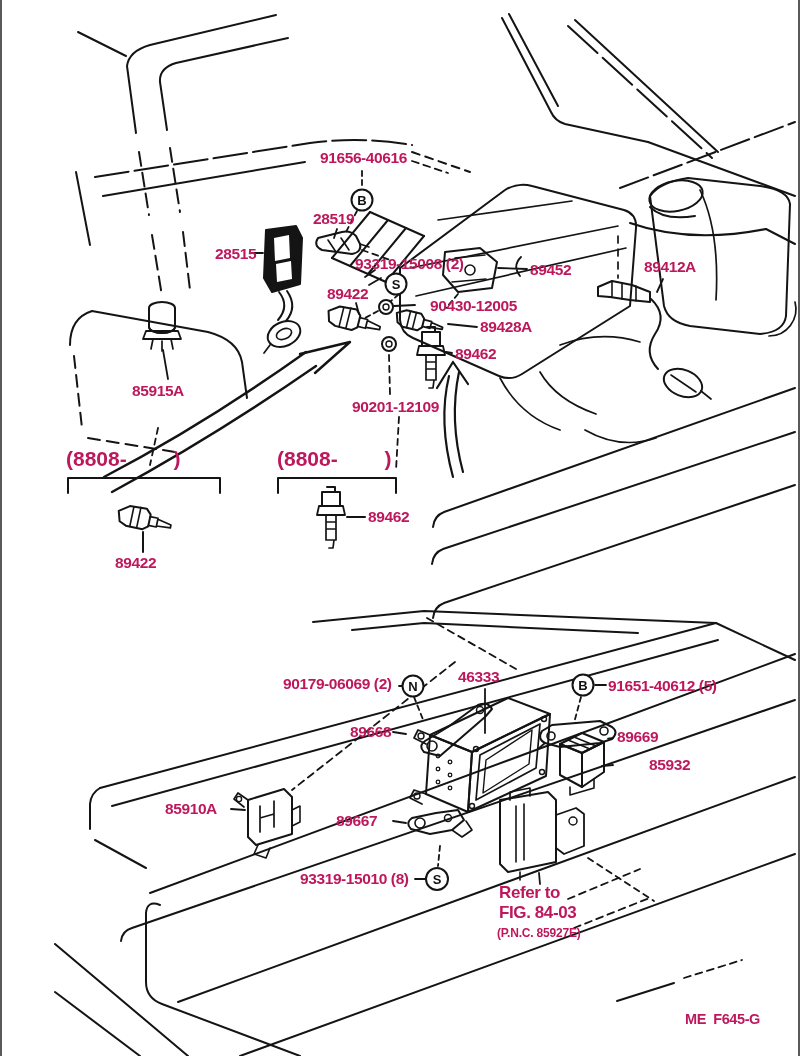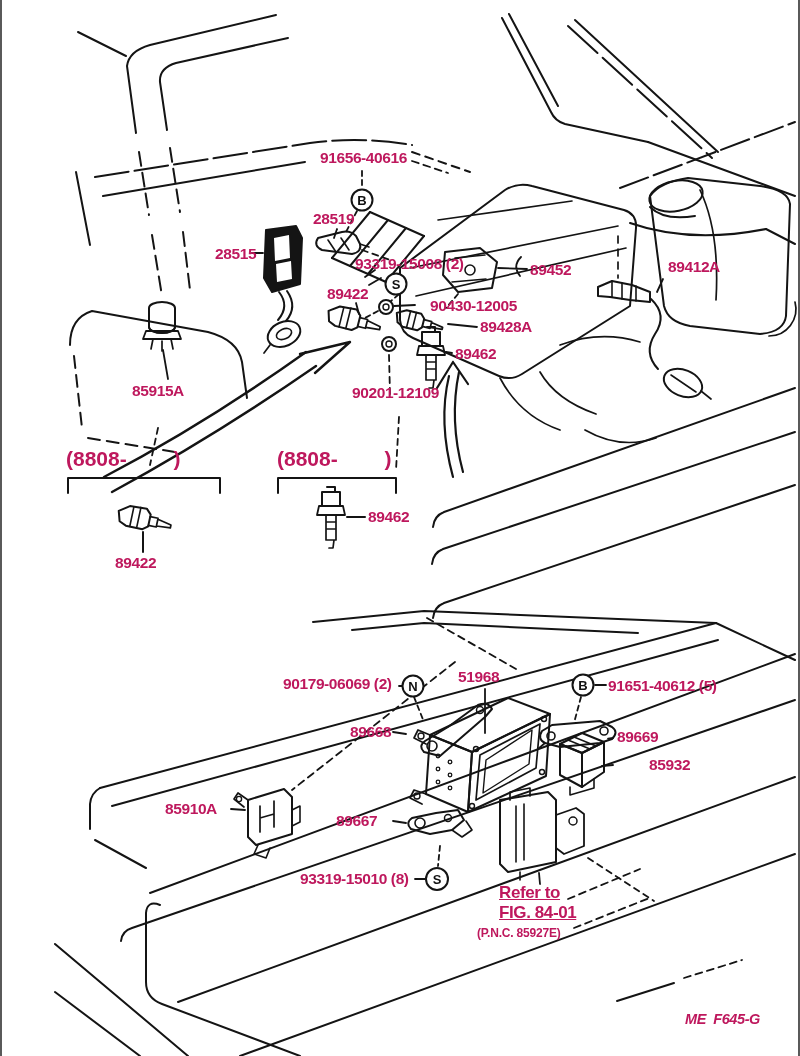--- a/index.html
+++ b/index.html
@@ -2,23 +2,23 @@
 <html><head>
 <meta charset="utf-8">
 <style>
   html,body{margin:0;padding:0;background:#fff;}
   #page{position:relative;width:800px;height:1056px;background:#fff;overflow:hidden;
         font-family:"Liberation Sans",sans-serif;}
   svg{position:absolute;left:0;top:0;}
   .lbl{position:absolute;font-weight:700;font-size:15.5px;line-height:17px;color:#be185d;
        letter-spacing:-0.4px;white-space:pre;}
   .range{font-size:21px;letter-spacing:0;}
-  .big{font-size:17px;text-decoration:underline;}
+  .big{font-size:17px;}
   .small{font-size:12px;letter-spacing:-0.2px;}
-  .foot{font-size:14.5px;font-style:italic;}
+  .foot{font-size:14.5px;}
   text.sym{font:700 13px "Liberation Sans",sans-serif;fill:#111;}
 </style>
 </head>
 <body>
 
 <div id="page">
 
 <svg width="800" height="1056" viewBox="0 0 800 1056">
 
   <g stroke="#141414" stroke-width="1.4">
@@ -330,42 +330,42 @@
       <text class="sym" x="437" y="879" text-anchor="middle" dominant-baseline="central">S</text>
     </g>
   </g>
 </svg>
 
 <div class="lbl" style="left:320px;top:149px">91656-40616</div>
 <div class="lbl" style="left:313px;top:210px">28519</div>
 <div class="lbl" style="left:215px;top:245px">28515</div>
 <div class="lbl" style="left:355px;top:255px">93319-15008 (2)</div>
 <div class="lbl" style="left:530px;top:261px">89452</div>
-<div class="lbl" style="left:668px;top:258px">89412A</div>
+<div class="lbl" style="left:644px;top:258px">89412A</div>
 <div class="lbl" style="left:327px;top:285px">89422</div>
 <div class="lbl" style="left:430px;top:297px">90430-12005</div>
 <div class="lbl" style="left:480px;top:318px">89428A</div>
 <div class="lbl" style="left:455px;top:345px">89462</div>
 <div class="lbl" style="left:132px;top:382px">85915A</div>
-<div class="lbl" style="left:352px;top:384px">90201-12109</div>
+<div class="lbl" style="left:352px;top:398px">90201-12109</div>
 
 <div class="lbl range" style="left:66px;top:450px">(8808-        )</div>
 <div class="lbl range" style="left:277px;top:450px">(8808-        )</div>
 <div class="lbl" style="left:115px;top:554px">89422</div>
 <div class="lbl" style="left:368px;top:508px">89462</div>
 
 <div class="lbl" style="left:283px;top:675px">90179-06069 (2)</div>
-<div class="lbl" style="left:458px;top:668px">51968</div>
+<div class="lbl" style="left:458px;top:668px">46333</div>
 <div class="lbl" style="left:608px;top:677px">91651-40612 (5)</div>
 <div class="lbl" style="left:350px;top:723px">89668</div>
 <div class="lbl" style="left:617px;top:728px">89669</div>
 <div class="lbl" style="left:649px;top:756px">85932</div>
 <div class="lbl" style="left:165px;top:800px">85910A</div>
 <div class="lbl" style="left:336px;top:812px">89667</div>
 <div class="lbl" style="left:300px;top:870px">93319-15010 (8)</div>
 
 <div class="lbl big" style="left:499px;top:884px">Refer to</div>
-<div class="lbl big" style="left:499px;top:904px">FIG. 84-01</div>
-<div class="lbl small" style="left:477px;top:925px">(P.N.C. 85927E)</div>
+<div class="lbl big" style="left:499px;top:904px">FIG. 84-03</div>
+<div class="lbl small" style="left:497px;top:925px">(P.N.C. 85927E)</div>
 
 <div class="lbl foot" style="left:685px;top:1011px">ME  F645-G</div>
 
 </div>
 
 </body></html>

